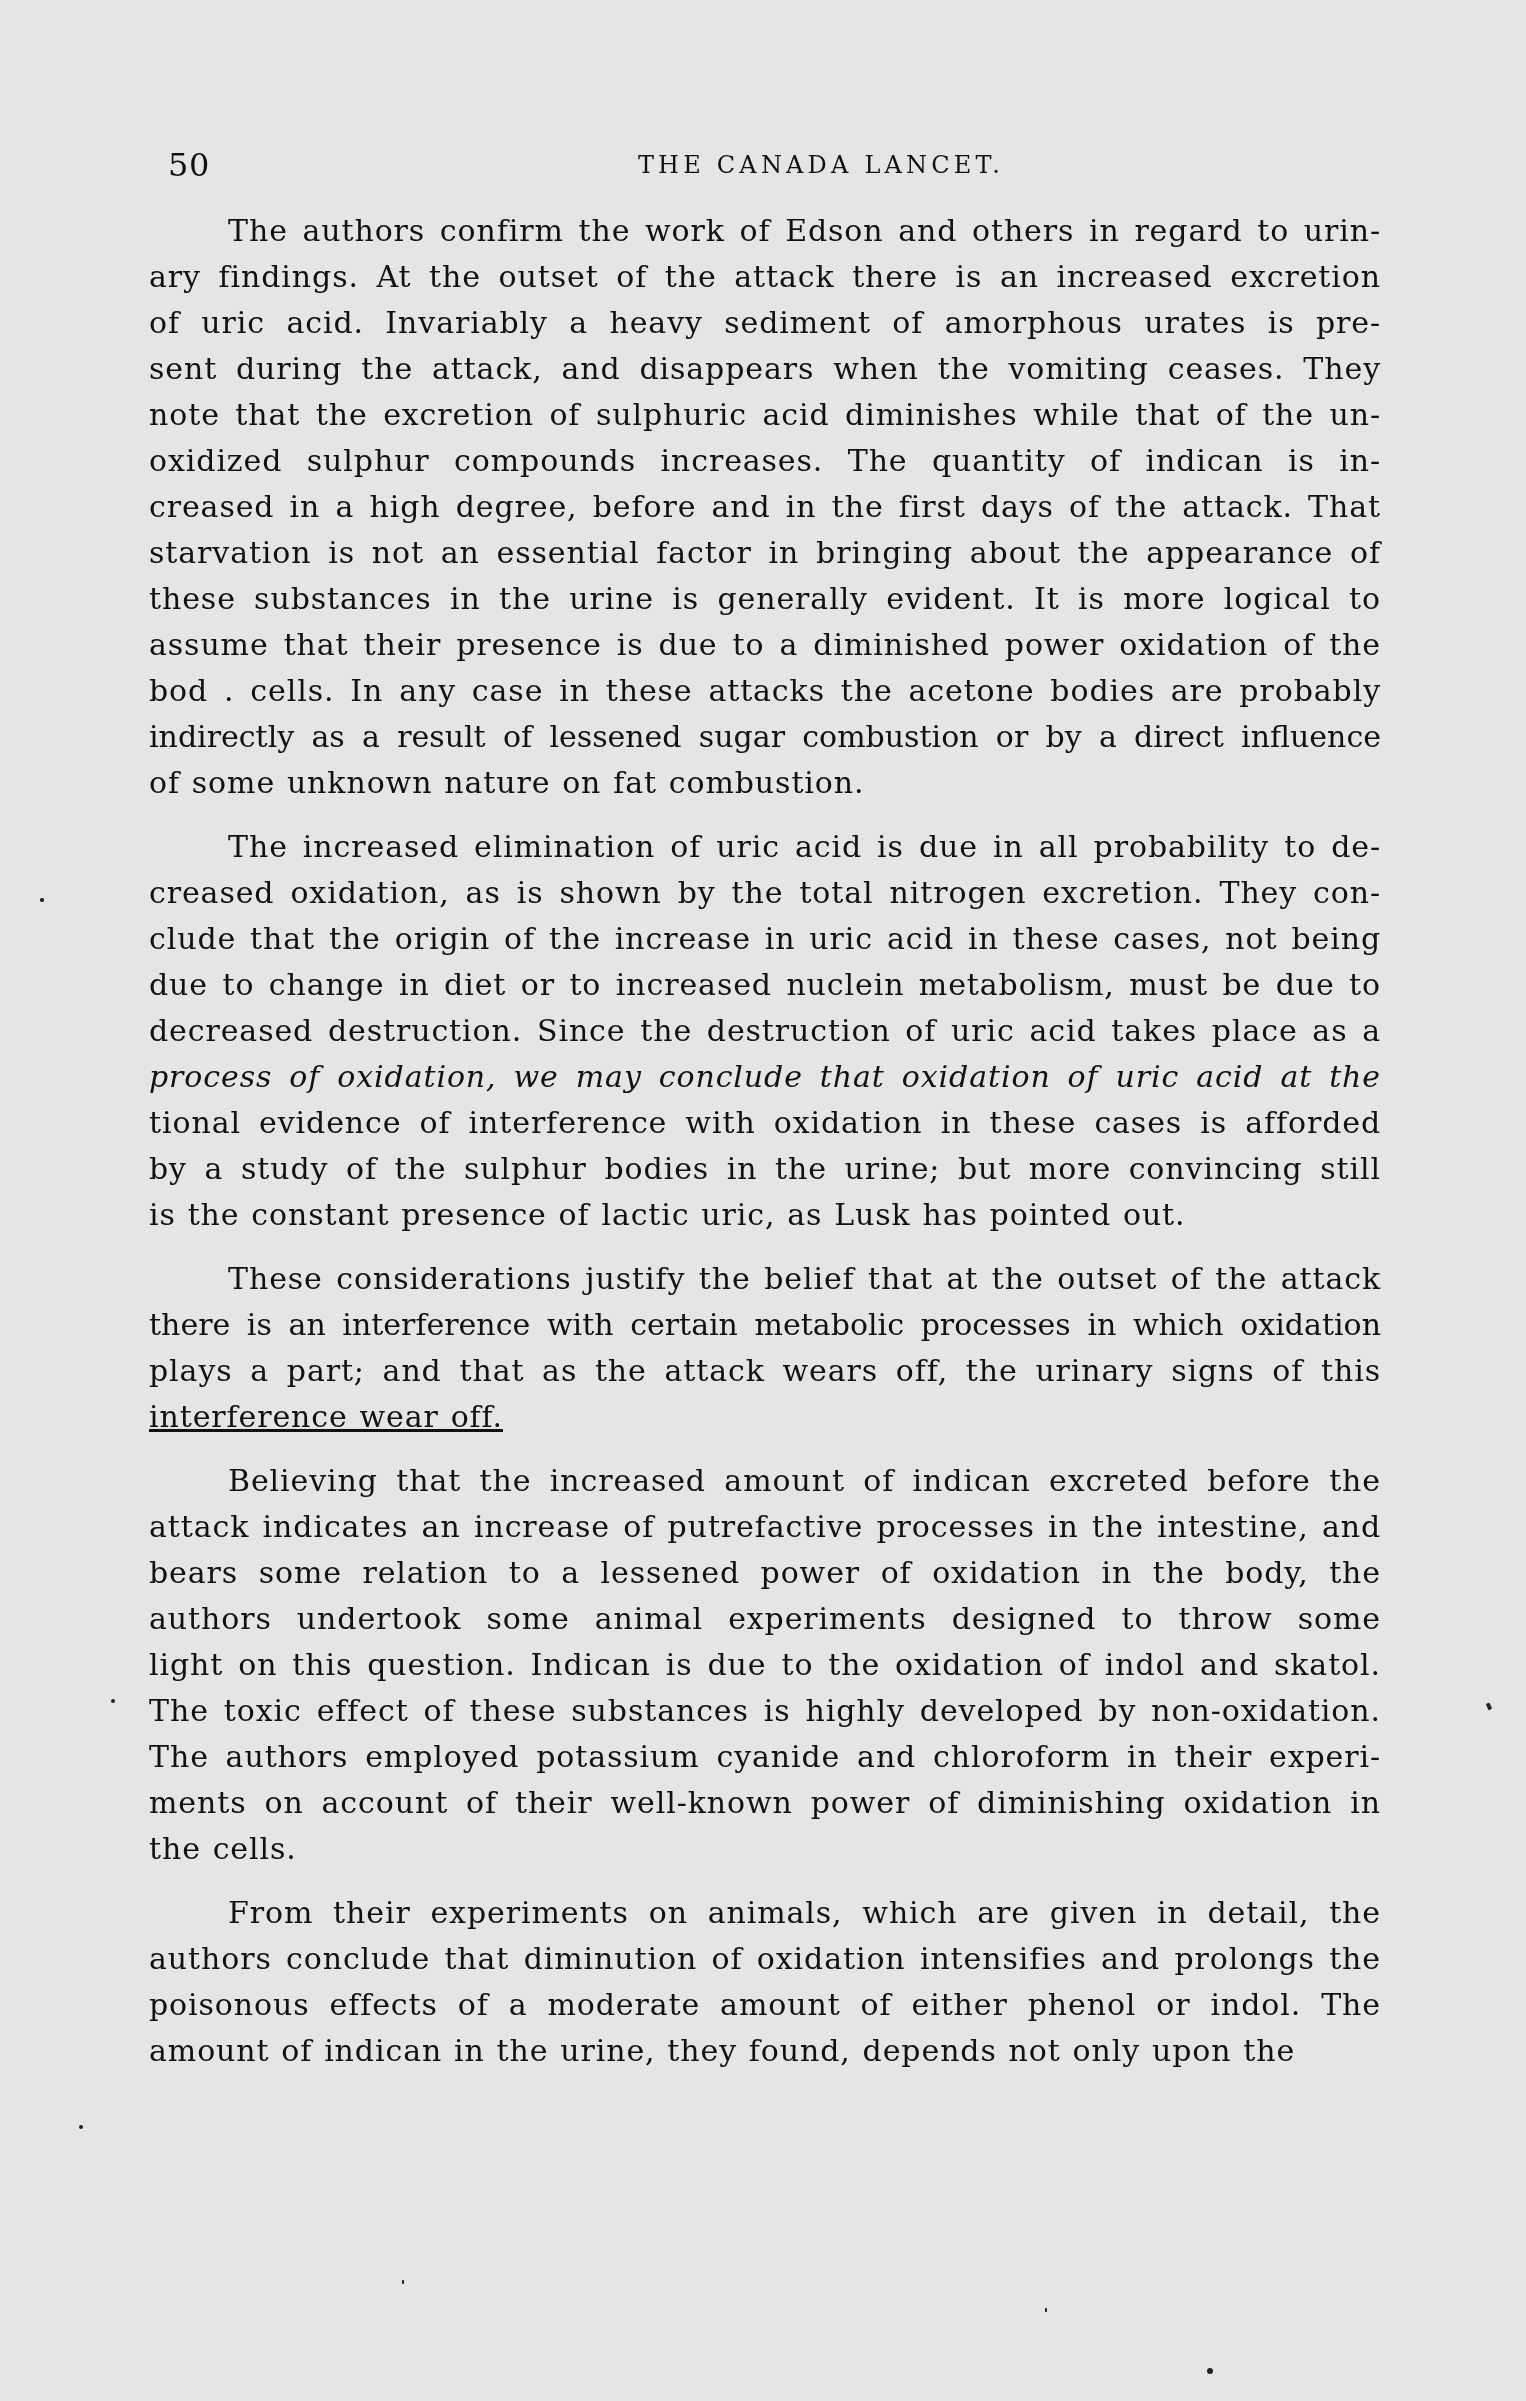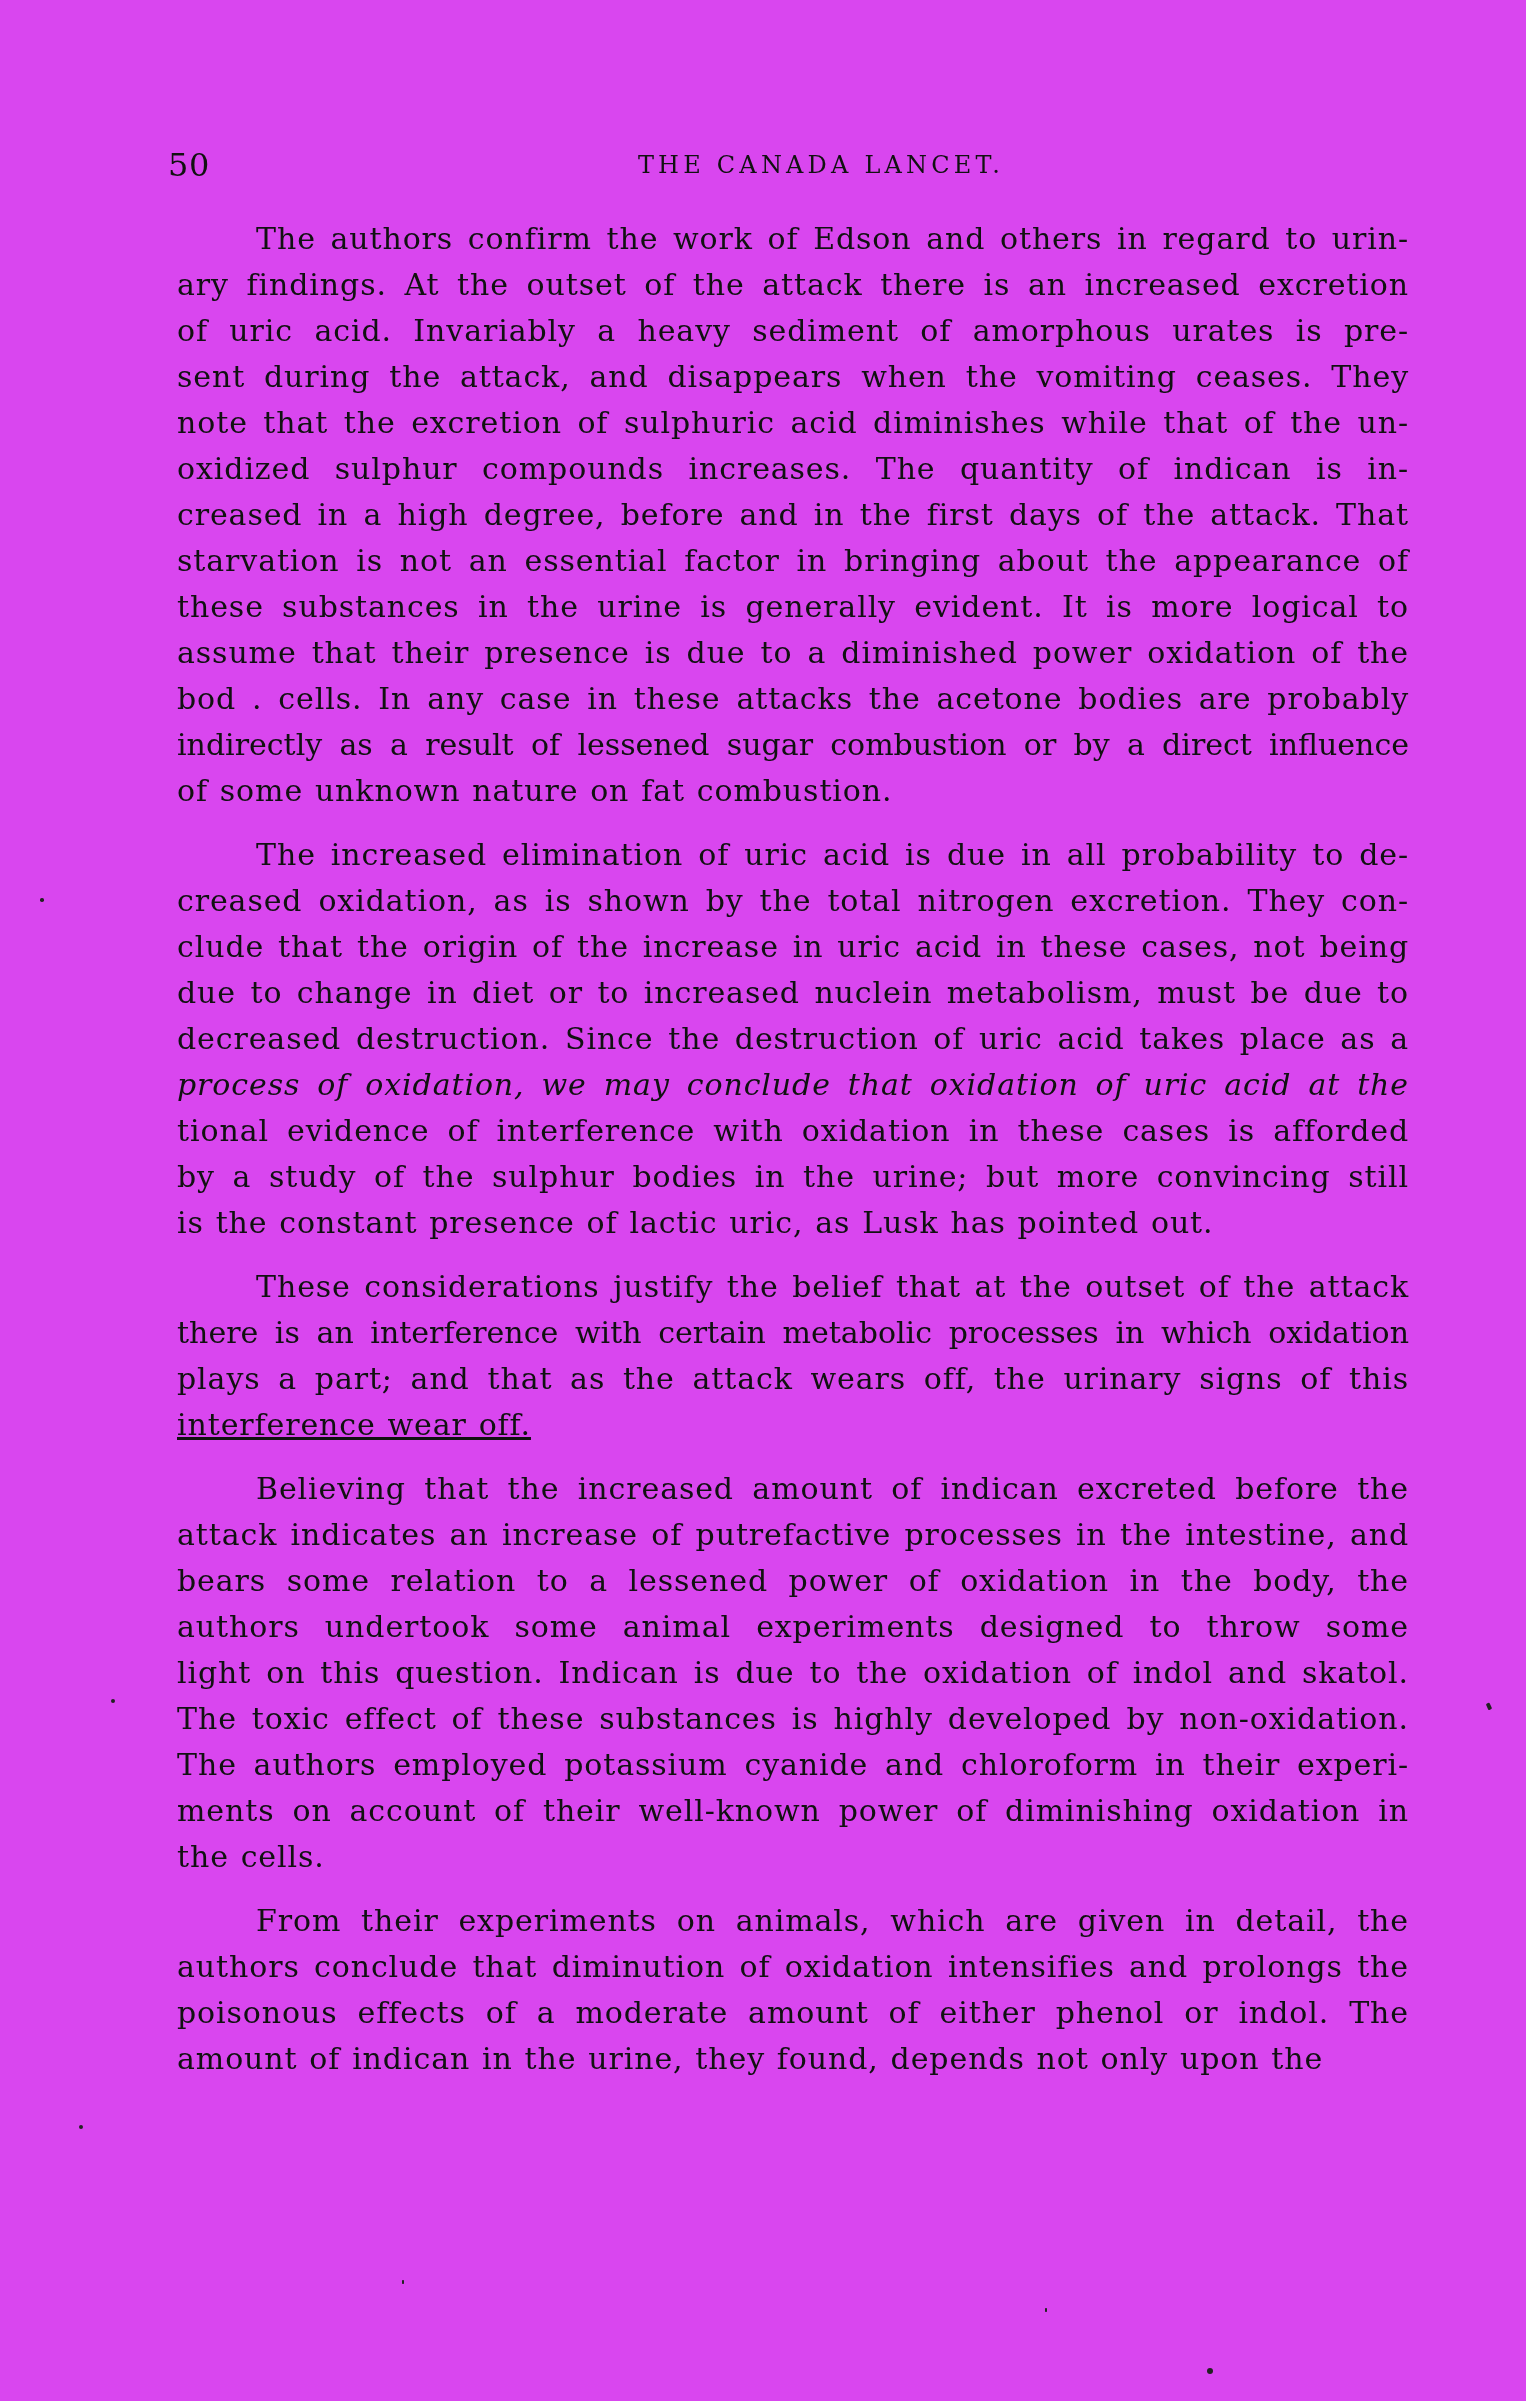--- a/index.html
+++ b/index.html
@@ -1,34 +1,34 @@
 <!DOCTYPE html>
 <html style="font-size:11.2px"><head>
 <meta charset="utf-8">
 <style>
   html, body { margin: 0; padding: 0; background: #ffffff; }
   body { width: 1527px; height: 2401px; position: relative; overflow: hidden; }
   .page {
     position: absolute; left: 0; top: 0; width: 1527px; height: 2401px;
-    background: #d946ef; color: #111111;
+    background: #e5e5e5; color: #111111;
     font-family: "DejaVu Serif", "Liberation Serif", serif;
   }
   .running-head {
     position: absolute; left: 149px; width: 1232px; top: 144px; height: 42px;
   }
   .page-number {
     position: absolute; left: 19px; top: 0;
     font-size: 32px; line-height: 42px; letter-spacing: 0.7px;
   }
   .journal-title {
     position: absolute; left: 0; right: 0; top: 4.2px; text-align: center;
     font-size: 24px; line-height: 35px; letter-spacing: 4.2px; padding-left: 112px;
   }
   .body-text {
-    position: absolute; left: 149px; width: 1232px; top: 216px; margin-left: 28px;
+    position: absolute; left: 149px; width: 1232px; top: 208px;
   }
   .para { margin: 0 0 18px 0; }
   .line {
     display: block; height: 46px; line-height: 46px; font-size: 30px;
     text-align: justify; text-align-last: justify; white-space: nowrap;
     letter-spacing: 0.9px; word-spacing: 1.4px;
   }
   .line.first { padding-left: 79px; }
   .line.last { text-align-last: left; }
   .line-inner { display: inline-block; width: 100%; text-align: justify; text-align-last: justify; }

